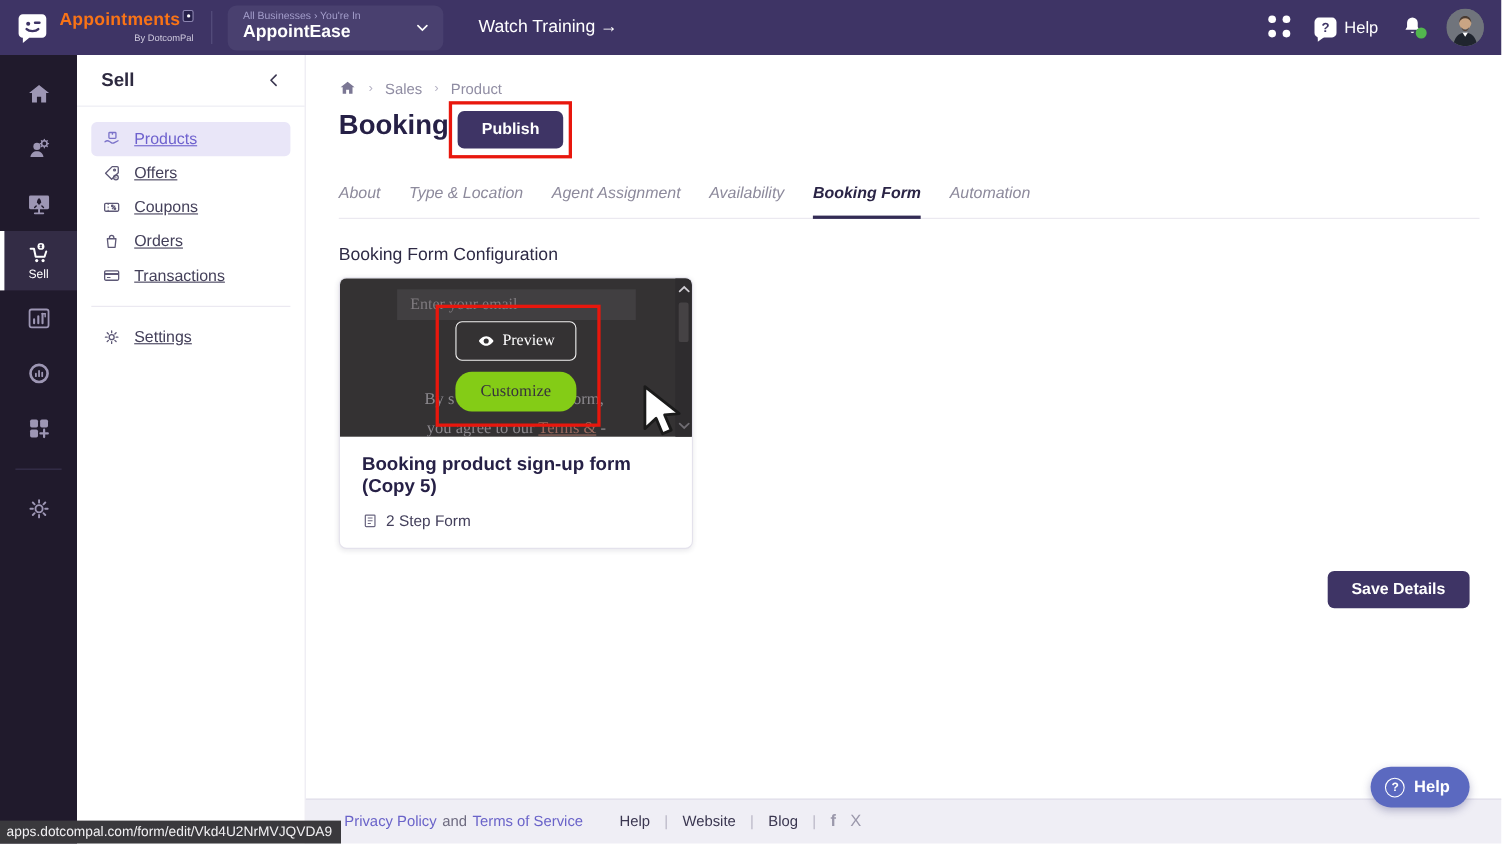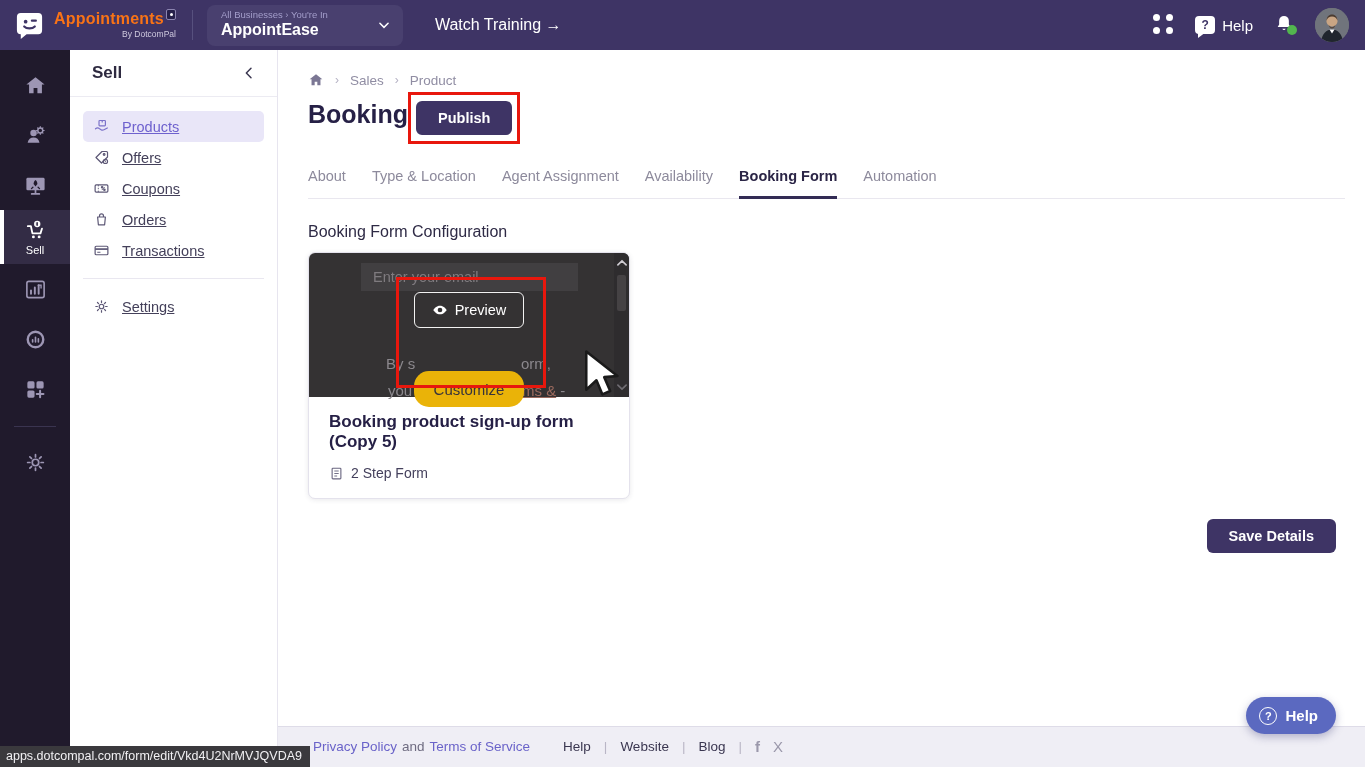--- a/index.html
+++ b/index.html
@@ -63,33 +63,33 @@
   .breadcrumb { display:flex; align-items:center; gap:11px; font-size:13.5px; color:#908da3; margin-top:6px; }
   .breadcrumb .home-ic { width:16px; height:16px; color:#7b7794; cursor:pointer; }
   .crumb-sep { color:#b5b2c4; font-size:12px; }
   .crumb { cursor:pointer; }
   .title-row { display:flex; justify-content:flex-start; align-items:flex-start; margin-top:12px; }
   .page-title { font-size:25px; font-weight:700; color:#262046; }
   .publish-annot { border:3px solid #e8170d; padding:6px 5px; margin-top:-8px; }
   .btn-primary { background:#3e3465; color:#fff; border:none; border-radius:6px; font-size:14.5px; font-weight:700; padding:9px 22px; cursor:pointer; font-family:inherit; }
 
   .tabs { display:flex; gap:26px; margin-top:24px; border-bottom:1px solid #e9e7ef; }
-  .tab { padding-bottom:12px; font-size:14.5px; color:#8d8a9c; cursor:pointer; white-space:nowrap; }
+  .tab { padding-bottom:12px; font-size:14.5px; color:#8d8a9c; cursor:pointer; white-space:nowrap;font-style:italic; }
   .tab.active { color:#2b2546; font-weight:700; border-bottom:3px solid #332c55; margin-bottom:-1px; }
 
   .section-heading { margin-top:24px; font-size:16px; color:#2e2a45; }
 
   
   .card { width:322px; margin-top:11px; border:1px solid #e4e2ec; border-radius:7px; background:#fff; box-shadow:0 1px 5px rgba(40,35,70,.10); overflow:hidden; }
-  .card-preview { height:144px; background:#343233; position:relative; }
+  .card-preview { height:144px; background:#343233; position:relative;font-family:Liberation Serif, serif; }
   .faint-input { position:absolute; left:52px; top:10px; width:217px; height:28px; background:#413f41; color:#7f7b7f; font-size:14.5px; display:flex; align-items:center; padding-left:12px; }
   .pv-red-rect { position:absolute; left:87px; top:24px; width:150px; height:111px; border:3px solid #e8170d; z-index:6; }
   .btn-preview { position:absolute; left:50%; transform:translateX(-50%); top:39px; width:110px; height:36px; background:transparent; border:1.5px solid #f2f2f2; border-radius:6px; color:#fff; font-size:14.5px; display:flex; align-items:center; justify-content:center; gap:7px; cursor:pointer; z-index:4; font-family:inherit; }
   .btn-preview svg { width:16px; height:16px; }
-  .btn-customize { position:absolute; left:50%; transform:translateX(-50%); top:85px; width:110px; height:36px; background:#eab308; border:none; border-radius:15px; color:#37333b; font-size:15px; cursor:pointer; z-index:4; font-family:inherit;margin-top:33px; }
+  .btn-customize { position:absolute; left:50%; transform:translateX(-50%); top:85px; width:110px; height:36px; background:#84cc16; border:none; border-radius:15px; color:#37333b; font-size:15px; cursor:pointer; z-index:4; font-family:inherit; }
   .faint-t { position:absolute; color:#8b888d; font-size:15px; z-index:2; white-space:nowrap; }
   .faint-link { color:#9b6a5e; text-decoration:underline; cursor:pointer; }
   .pv-scroll { position:absolute; right:0; top:0; width:15px; height:100%; background:#2e2c2e; z-index:3; }
   .pv-scroll .chev { position:absolute; left:50%; transform:translateX(-50%); width:11px; height:8px; }
   .chev.up { top:6px; color:#cfccd2; }
   .chev.dn { bottom:6px; color:#6f6c72; }
   .pv-thumb { position:absolute; left:3px; top:22px; width:9px; height:36px; background:#454244; border-radius:2px; cursor:pointer; }
   .card-body { padding:15px 20px 17px; }
   .card-title { font-size:17px; font-weight:700; color:#262046; }
   .card-type { margin-top:13px; display:flex; align-items:center; gap:7px; font-size:14px; color:#44405c; }

